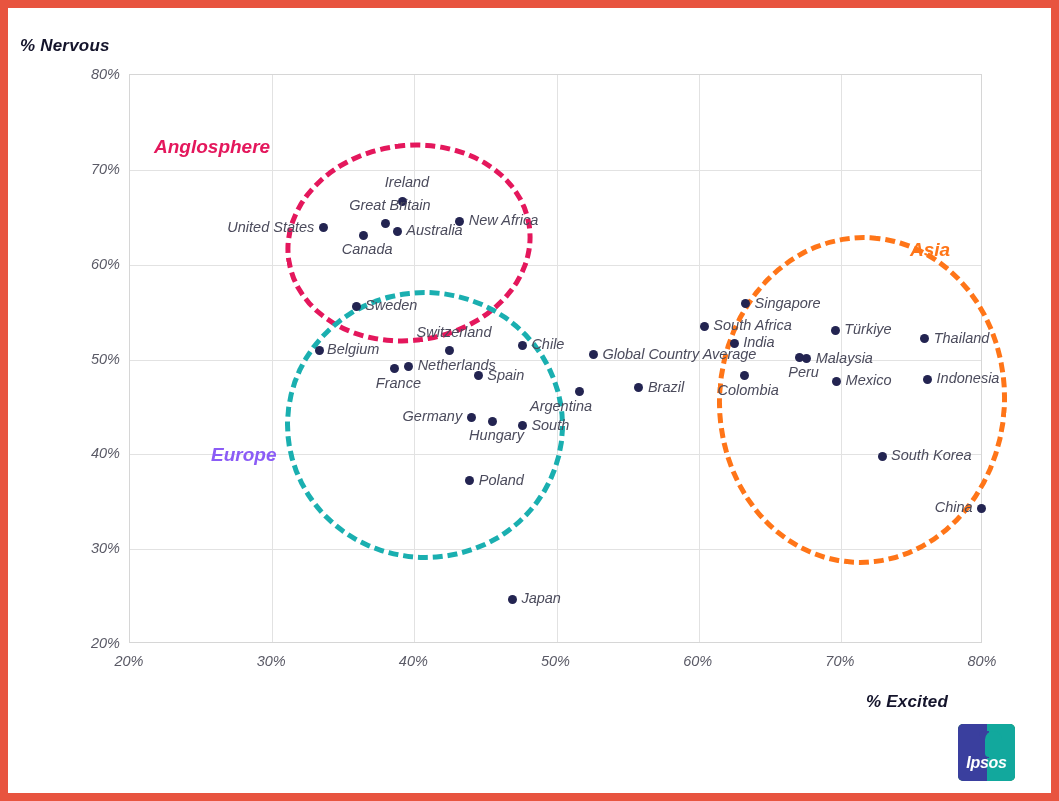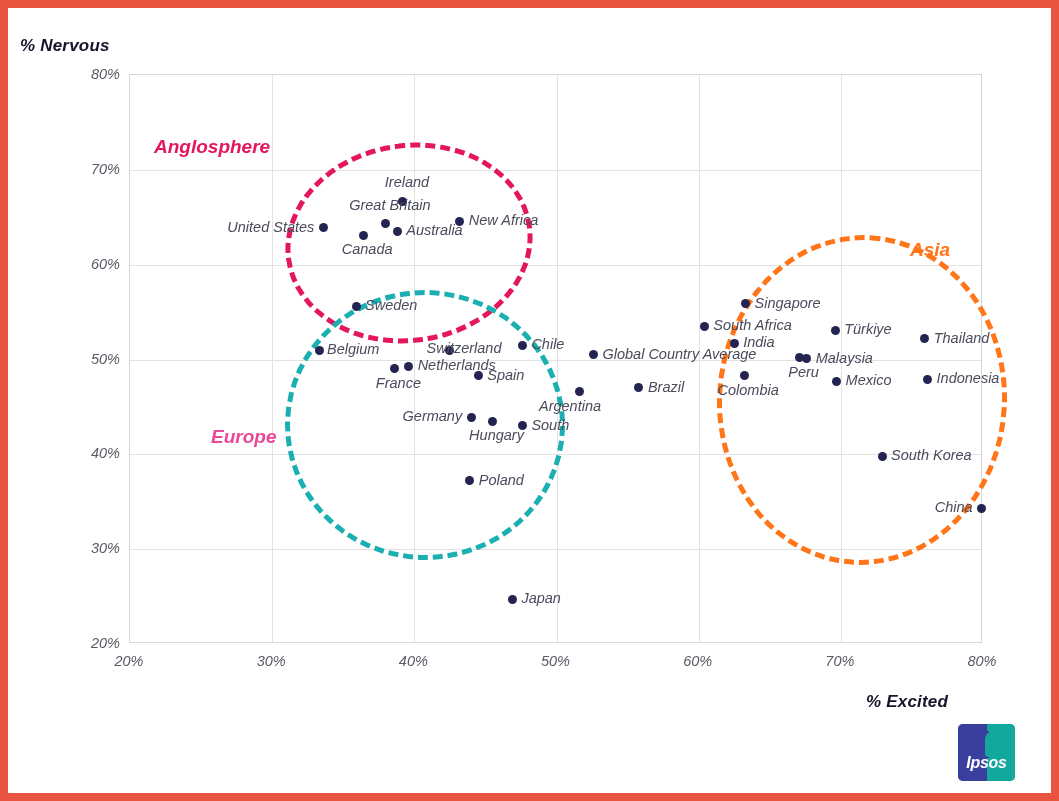--- a/index.html
+++ b/index.html
@@ -184,37 +184,37 @@
           <div class="dot-label" style="left: 259.9px; top: 121.888px; transform: translateX(-50%);">Great Britain</div>
           <div class="dot" title="Australia" style="left: 267.273px; top: 156.475px; background: rgb(35, 36, 81);"></div>
           <div class="dot-label" style="left: 276.273px; top: 147.475px;">Australia</div>
           <div class="dot" title="New Zealand" style="left: 329.827px; top: 146.043px; background: rgb(35, 36, 81);"></div>
           <div class="dot-label" style="left: 338.827px; top: 137.043px;">New Africa</div>
           <div class="dot" title="Sweden" style="left: 226.045px; top: 231.393px; background: rgb(35, 36, 81);"></div>
           <div class="dot-label" style="left: 235.045px; top: 222.393px;">Sweden</div>
           <div class="dot" title="Belgium" style="left: 189.082px; top: 275.017px; background: rgb(35, 36, 81);"></div>
           <div class="dot-label" style="left: 197px; top: 266.017px;">Belgium</div>
           <div class="dot" title="Switzerland" style="left: 319.875px; top: 275.965px; background: rgb(35, 36, 81);"></div>
-          <div class="dot-label" style="left: 334px; top: 248.965px; transform: translateX(-50%); margin-top: 16px;">Switzerland</div>
+          <div class="dot-label" style="left: 324px; top: 248.965px; transform: translateX(-50%);">Switzerland</div>
           <div class="dot" title="Chile" style="left: 392.38px; top: 270.275px; background: rgb(35, 36, 81);"></div>
           <div class="dot-label" style="left: 401.38px; top: 261.275px;">Chile</div>
           <div class="dot" title="Netherlands" style="left: 278.647px; top: 291.138px; background: rgb(35, 36, 81);"></div>
           <div class="dot-label" style="left: 287.647px; top: 282.138px;">Netherlands</div>
           <div class="dot" title="France" style="left: 264.43px; top: 293.983px; background: rgb(35, 36, 81);"></div>
           <div class="dot-label" style="left: 268.43px; top: 299.983px; transform: translateX(-50%);">France</div>
           <div class="dot" title="Spain" style="left: 348.308px; top: 300.622px; background: rgb(35, 36, 81);"></div>
           <div class="dot-label" style="left: 357.308px; top: 291.622px;">Spain</div>
           <div class="dot" title="Germany" style="left: 341.2px; top: 342.348px; background: rgb(35, 36, 81);"></div>
           <div class="dot-label" style="left: 0px; top: 333.348px; transform: translateX(332.2px) translateX(-100%); text-align: center;">Germany</div>
           <div class="dot" title="Hungary" style="left: 362.525px; top: 346.142px; background: rgb(35, 36, 81);"></div>
           <div class="dot-label" style="left: 366.525px; top: 352.142px; transform: translateX(-50%);">Hungary</div>
           <div class="dot" title="Italy" style="left: 392.38px; top: 350.883px; background: rgb(35, 36, 81);"></div>
           <div class="dot-label" style="left: 401.38px; top: 341.883px;">South</div>
           <div class="dot" title="Argentina" style="left: 449.247px; top: 316.743px; background: rgb(35, 36, 81);"></div>
-          <div class="dot-label" style="left: 440px; top: 322.743px; transform: translateX(-50%);">Argentina</div>
+          <div class="dot-label" style="left: 431px; top: 322.743px; transform: translateX(-50%);">Argentina</div>
           <div class="dot" title="Poland" style="left: 339.778px; top: 405.887px; background: rgb(35, 36, 81);"></div>
           <div class="dot-label" style="left: 348.778px; top: 396.887px;">Poland</div>
           <div class="dot" title="Japan" style="left: 382.428px; top: 524.428px; background: rgb(35, 36, 81);"></div>
           <div class="dot-label" style="left: 391.428px; top: 515.428px;">Japan</div>
           <div class="dot" title="Global Country Average" style="left: 463.463px; top: 279.758px; background: rgb(35, 36, 81);"></div>
           <div class="dot-label" style="left: 472.463px; top: 270.758px;">Global Country Average</div>
           <div class="dot" title="Brazil" style="left: 508.957px; top: 312.95px; background: rgb(35, 36, 81);"></div>
           <div class="dot-label" style="left: 517.957px; top: 303.95px;">Brazil</div>
           <div class="dot" title="Singapore" style="left: 615.582px; top: 228.548px; background: rgb(35, 36, 81);"></div>
           <div class="dot-label" style="left: 624.582px; top: 219.548px;">Singapore</div>
@@ -238,21 +238,21 @@
           <div class="dot-label" style="left: 806.555px; top: 295.415px;">Indonesia</div>
           <div class="dot" title="South Korea" style="left: 752.062px; top: 381.23px; background: rgb(35, 36, 81);"></div>
           <div class="dot-label" style="left: 761.062px; top: 372.23px;">South Korea</div>
           <div class="dot" title="China" style="left: 851.578px; top: 433.388px; background: rgb(35, 36, 81);"></div>
           <div class="dot-label" style="left: 0px; top: 424.388px; transform: translateX(842.578px) translateX(-100%);">China</div>
         </div>
     </div>
 
     <div id="cluster-labels">
         <div class="cluster-label" style="left: 146px; top: 128px; color: rgb(228, 23, 92);">Anglosphere</div>
-        <div class="cluster-label" style="left: 203px; top: 418px; color: #ec4899;">Europe</div>
+        <div class="cluster-label" style="left: 203px; top: 436px; color: #8b5cf6;">Europe</div>
         <div class="cluster-label" style="left: 902px; top: 231px; color: rgb(255, 117, 24);">Asia</div>
       </div>
 
     <div id="logo">
       <div class="half-l"></div>
       <div class="half-r"></div>
       <div class="faceblue"></div>
       <div class="face"></div>
       <div class="wordmark">Ipsos</div>
     </div>

